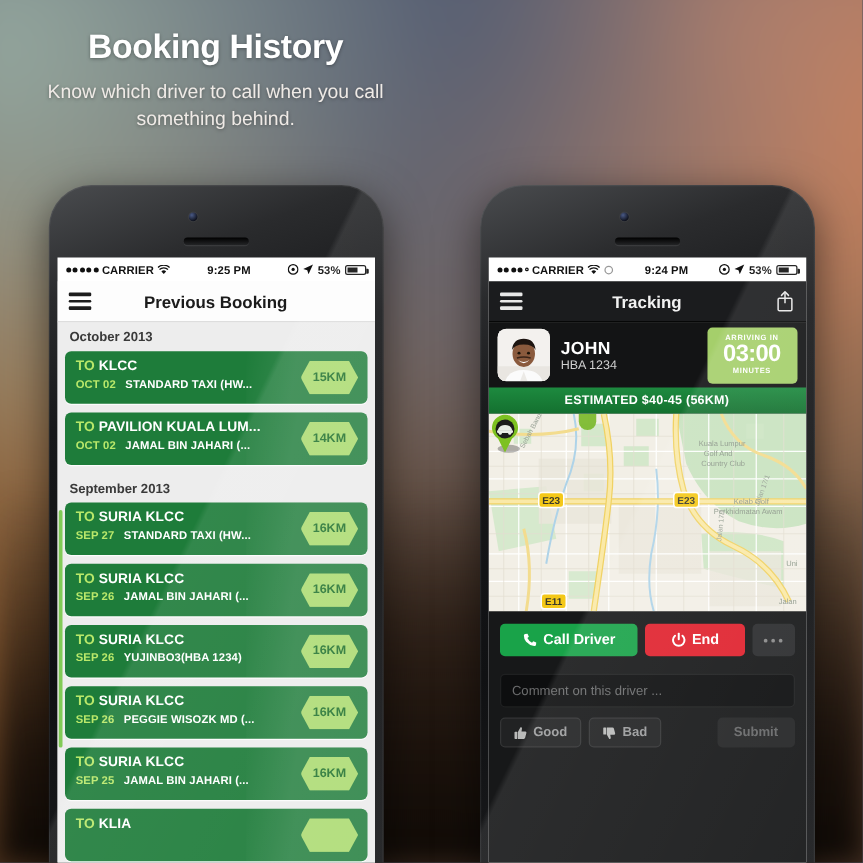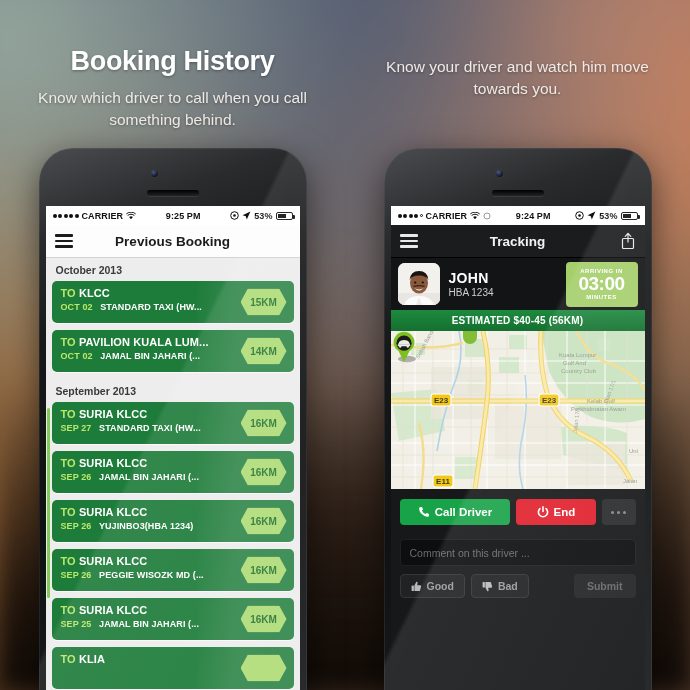--- a/index.html
+++ b/index.html
@@ -31,21 +31,21 @@
   .bg-dark-bottom {
     position:absolute; left:0; right:0; bottom:0; height:44%;
     background:linear-gradient(180deg, rgba(26,18,12,0) 0%, rgba(20,13,8,.82) 72%, rgba(14,9,5,.95) 100%);
     filter: blur(10px);
   }
 
   
   .panels { position:absolute; inset:0; display:flex; }
   .panel { width:345px; height:690px; position:relative; }
 
-  .hero { padding-top:46px; text-align:center; }
+  .hero { padding-top:22px; text-align:center; }
   .hero h1 {
     font-size:27px; font-weight:bold; color:#ffffff; letter-spacing:-.3px;
     text-shadow:0 1px 3px rgba(0,0,0,.35);
   }
   .hero p {
     margin-top:10px; font-size:15.5px; line-height:1.42; color:#efeae6;
     text-shadow:0 1px 3px rgba(0,0,0,.35); padding:0 26px;
   }
 
   
@@ -380,21 +380,20 @@
             <div class="badge-hex"></div>
           </div>
 
         </div>
       </div>
     </div>
   </div>
 
   <div class="panel">
     <div class="hero">
-      <p>Know your driver and watch him move towards you.</p>
     </div>
 
     <div class="phone">
       <div class="phone-top">
         <div class="cam"></div>
         <div class="speaker"></div>
       </div>
 
       <div class="screen">
 

